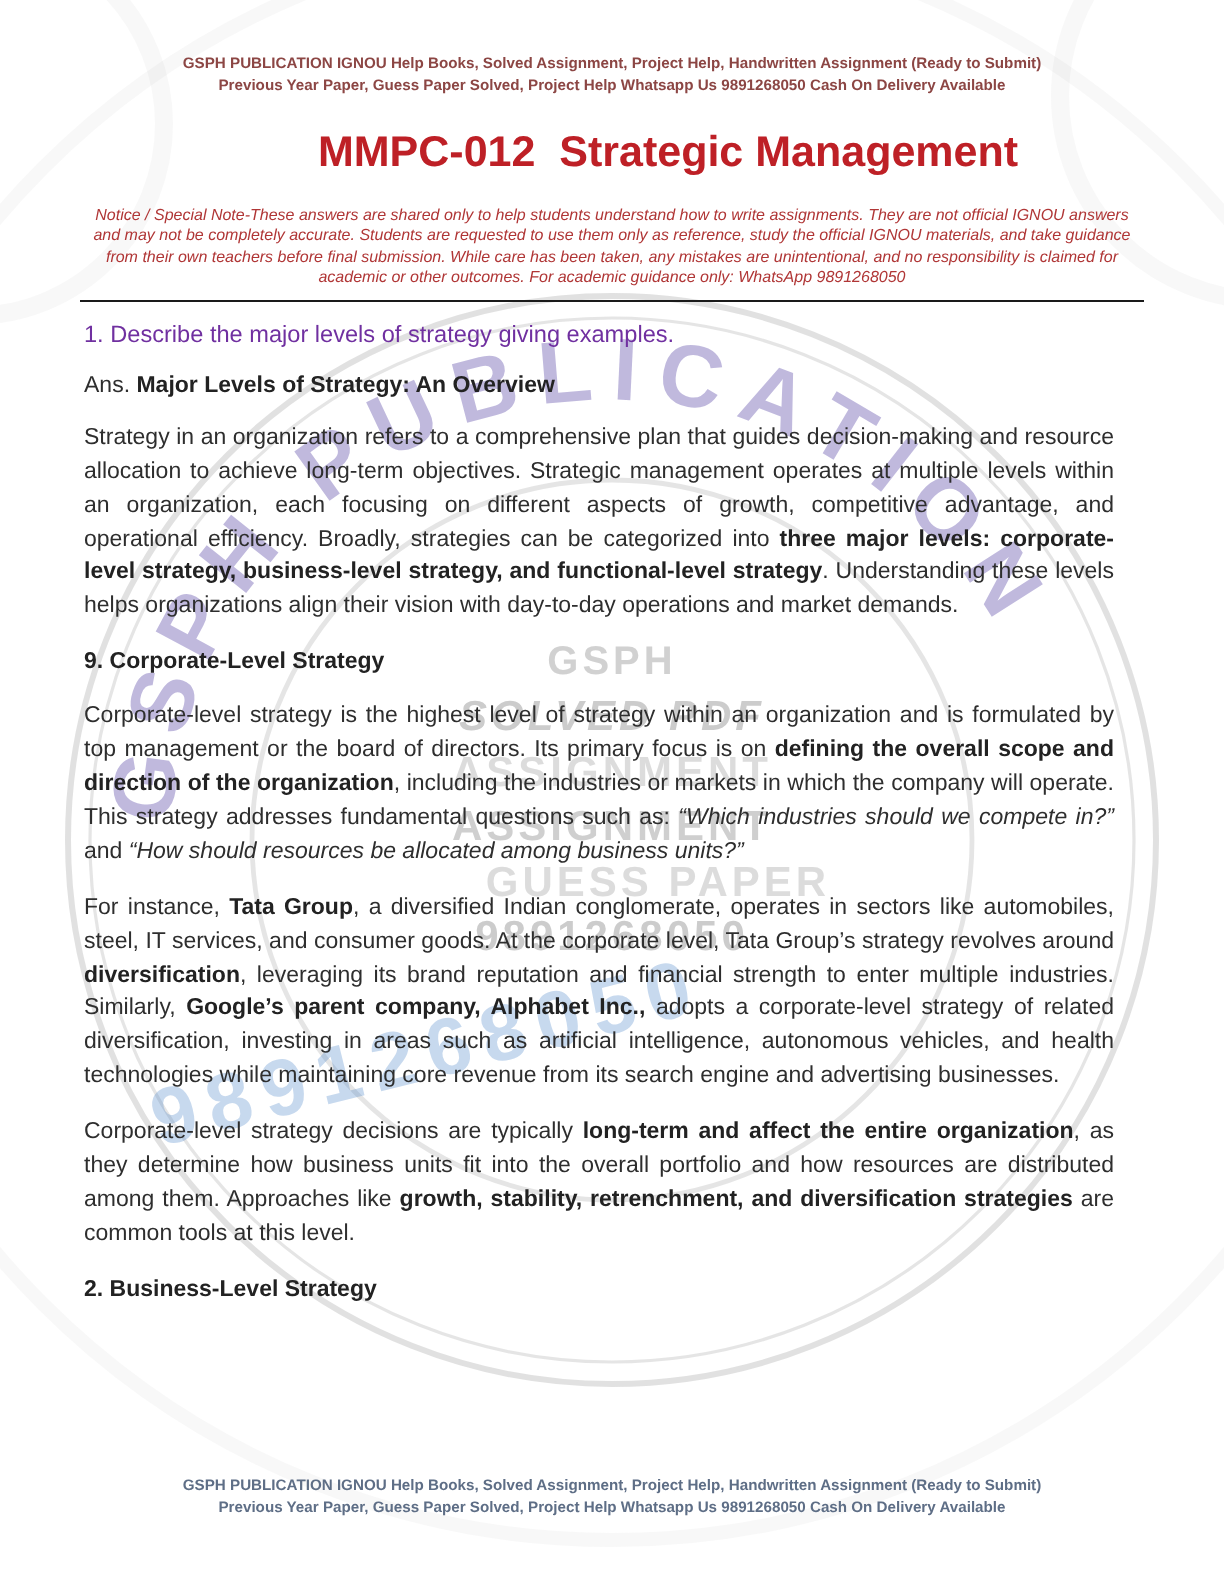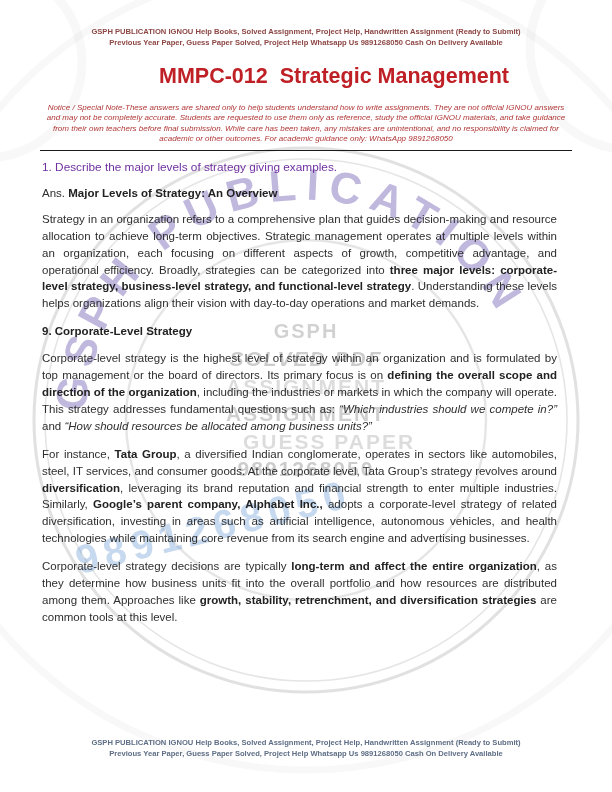--- a/index.html
+++ b/index.html
@@ -109,20 +109,21 @@
   <div class="content">
     <div class="question">1. Describe the major levels of strategy giving examples.</div>
     <div class="ansline">
       <span class="ans-label">Ans. </span><span class="ans-heading">Major Levels of Strategy: An Overview</span>
     </div>
     <p class="para"><span class="run-n">Strategy in an organization refers to a comprehensive plan that guides decision-making and resource allocation to achieve long-term objectives. Strategic management operates at multiple levels within an organization, each focusing on different aspects of growth, competitive advantage, and operational efficiency. Broadly, strategies can be categorized into </span><span class="run-b">three major levels: corporate-level strategy, business-level strategy, and functional-level strategy</span><span class="run-n">. Understanding these levels helps organizations align their vision with day-to-day operations and market demands.</span></p>
     <div class="sec-heading">9. Corporate-Level Strategy</div>
     <p class="para"><span class="run-n">Corporate-level strategy is the highest level of strategy within an organization and is formulated by top management or the board of directors. Its primary focus is on </span><span class="run-b">defining the overall scope and direction of the organization</span><span class="run-n">, including the industries or markets in which the company will operate. This strategy addresses fundamental questions such as: </span><span class="run-i">“Which industries should we compete in?”</span><span class="run-n"> and </span><span class="run-i">“How should resources be allocated among business units?”</span></p>
     <p class="para"><span class="run-n">For instance, </span><span class="run-b">Tata Group</span><span class="run-n">, a diversified Indian conglomerate, operates in sectors like automobiles, steel, IT services, and consumer goods. At the corporate level, Tata Group’s strategy revolves around </span><span class="run-b">diversification</span><span class="run-n">, leveraging its brand reputation and financial strength to enter multiple industries. Similarly, </span><span class="run-b">Google’s parent company, Alphabet Inc.,</span><span class="run-n"> adopts a corporate-level strategy of related diversification, investing in areas such as artificial intelligence, autonomous vehicles, and health technologies while maintaining core revenue from its search engine and advertising businesses.</span></p>
     <p class="para"><span class="run-n">Corporate-level strategy decisions are typically </span><span class="run-b">long-term and affect the entire organization</span><span class="run-n">, as they determine how business units fit into the overall portfolio and how resources are distributed among them. Approaches like </span><span class="run-b">growth, stability, retrenchment, and diversification strategies</span><span class="run-n"> are common tools at this level.</span></p>
+    <div class="sec-heading">2. Business-Level Strategy</div>
   </div>
 
   <div class="ftr">
     <div>GSPH PUBLICATION IGNOU Help Books, Solved Assignment, Project Help, Handwritten Assignment (Ready to Submit)</div>
     <div>Previous Year Paper, Guess Paper Solved, Project Help Whatsapp Us 9891268050 Cash On Delivery Available</div>
   </div>
 
 </div>
 
 </body></html>

